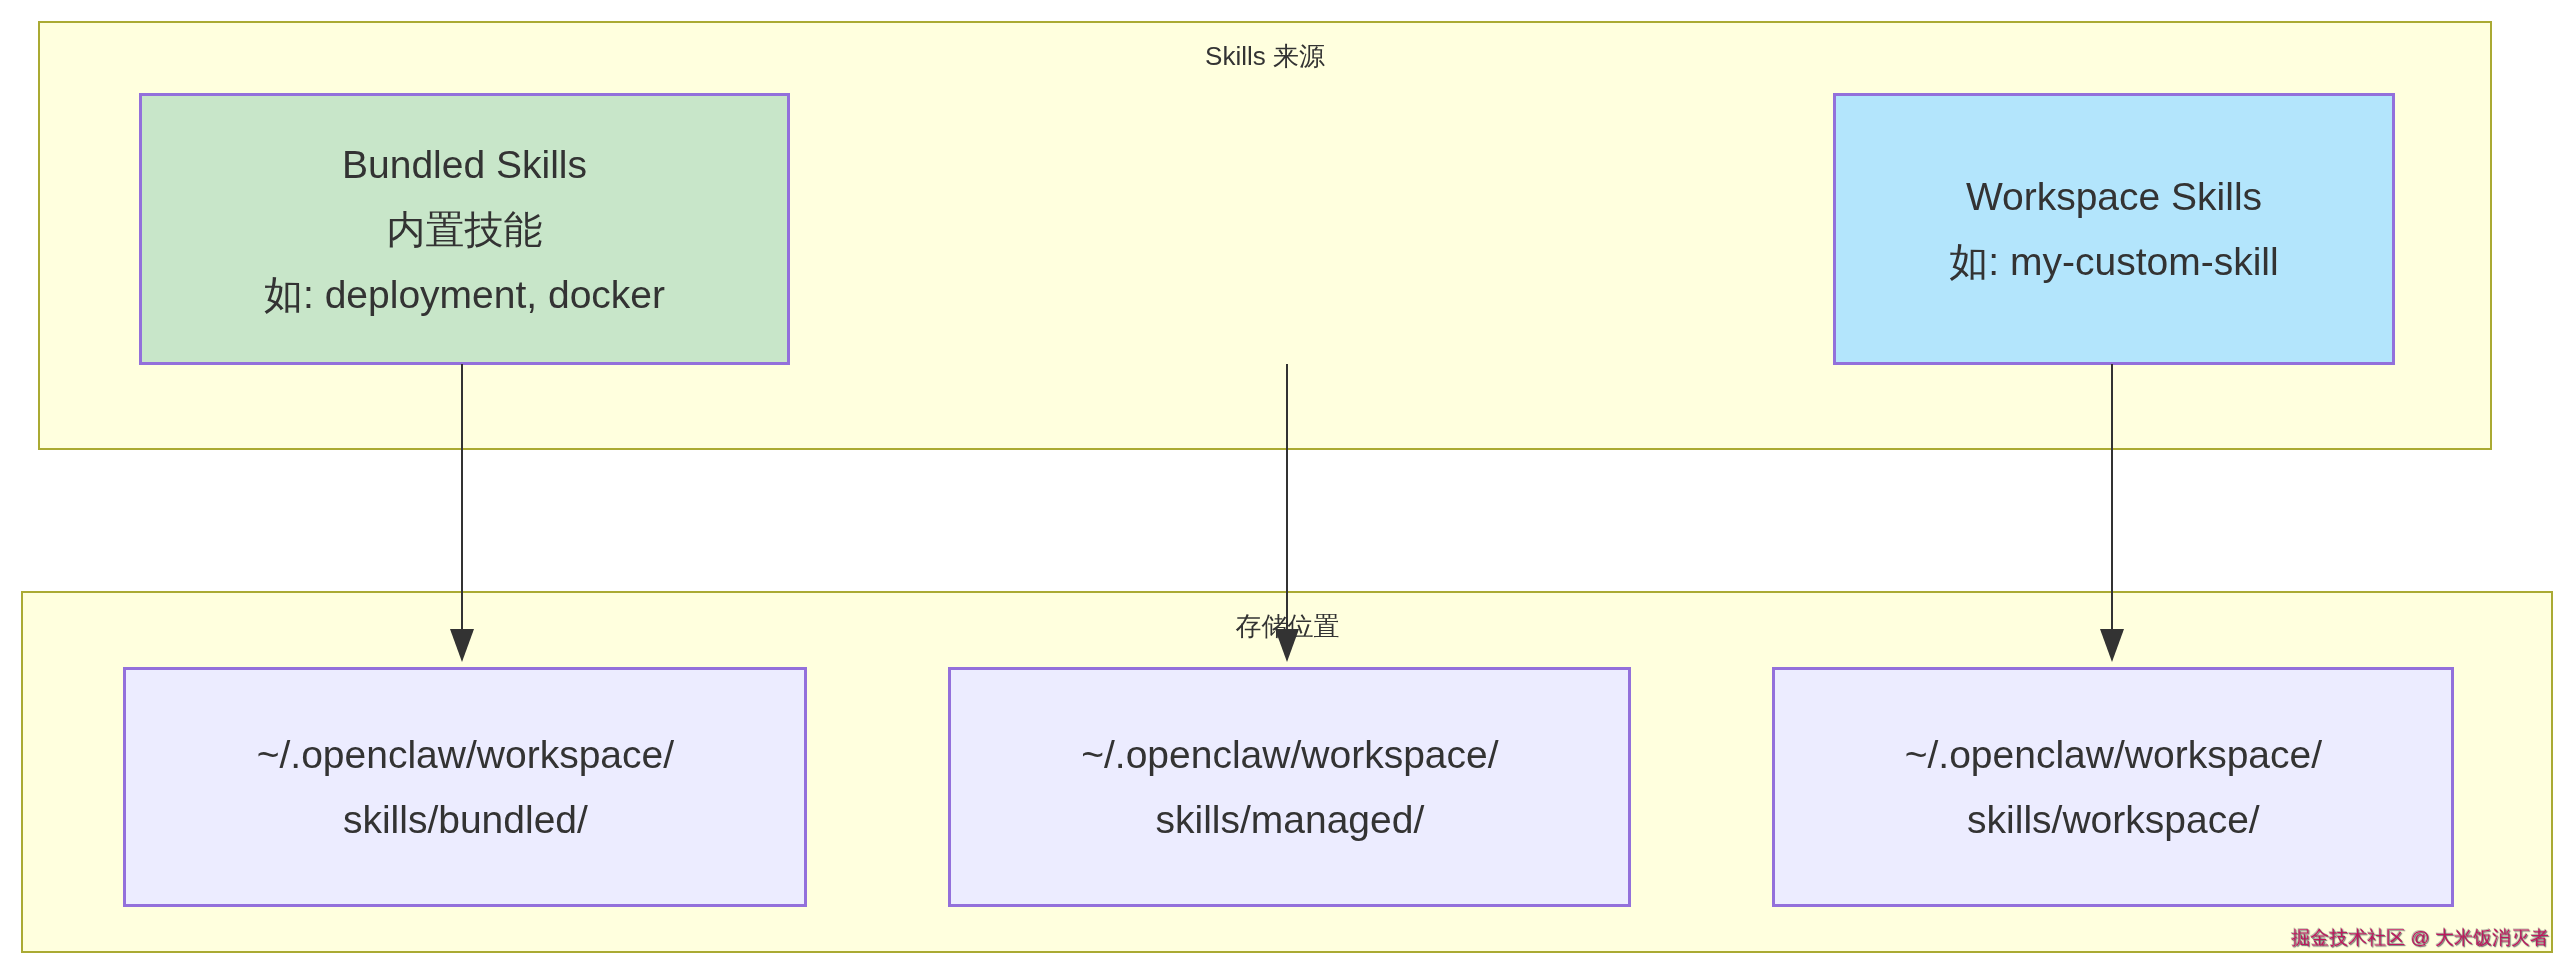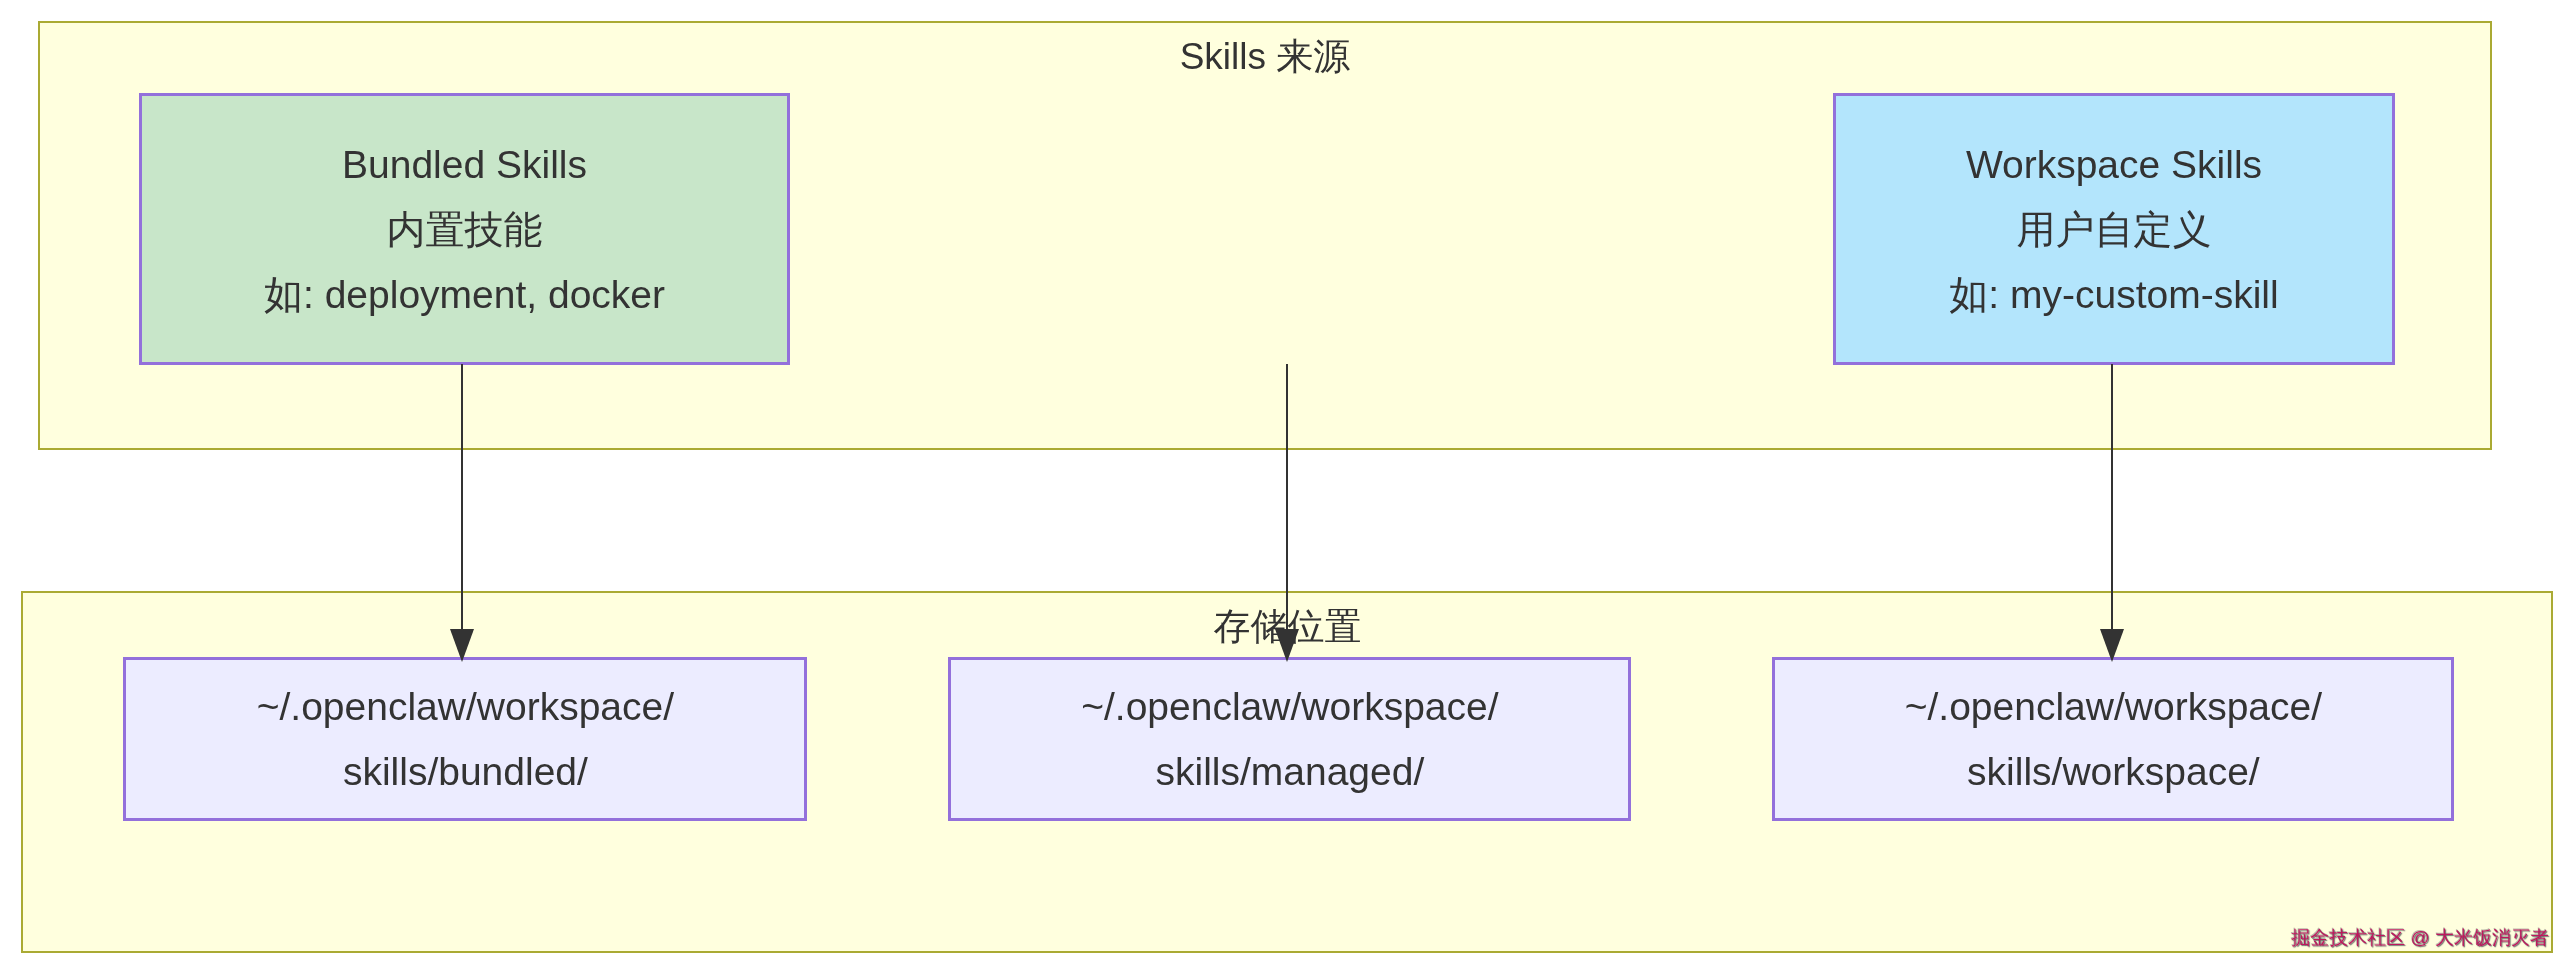--- a/index.html
+++ b/index.html
@@ -33,21 +33,21 @@
       top: 591px;
       width: 2532px;
       height: 362px;
     }
     .cluster-title {
       position: absolute;
       left: 0;
       right: 0;
       top: 11.3px;
       text-align: center;
-      font-size: 37px;
+      font-size: 26px;
       line-height: 45px;
       color: #333333;
     }
     
     .node {
       position: absolute;
       box-sizing: border-box;
       border: 3.4px solid #9370db;
       display: flex;
       flex-direction: column;
@@ -56,21 +56,21 @@
       text-align: center;
       color: #333333;
       font-size: 39px;
     }
     .node span {
       display: block;
       line-height: 65px;
       white-space: nowrap;
     }
     .node-top    { top: 70px; height: 272px; }
-    .node-bottom { top: 64px; height: 164px; }
+    .node-bottom { top: 74px; height: 240px; }
 
     .node-bundled   { left: 99px;  width: 651px; background: #c8e6c9; }
     .node-managed   { left: 927px; width: 644px; background: #fff9c4; }
     .node-workspace { left: 1793px; width: 562px;  background: #b3e5fc; }
 
     .node-path-bundled   { left: 100px;  width: 684px; background: #ececff; }
     .node-path-managed   { left: 925px; width: 683px; background: #ececff; }
     .node-path-workspace { left: 1749px; width: 682px; background: #ececff; }
 
     
@@ -122,21 +122,20 @@
 
     <div class="node node-top node-bundled">
       <span>Bundled Skills</span>
       <span>内置技能</span>
       <span>如: deployment, docker</span>
     </div>
 
 
     <div class="node node-top node-workspace">
       <span>Workspace Skills</span>
-      <span>用户自定义</span>
       <span>如: my-custom-skill</span>
     </div>
   </section>
 
   <section class="cluster cluster-bottom">
     <div class="cluster-title">存储位置</div>
 
     <div class="node node-bottom node-path-bundled">
       <span>~/.openclaw/workspace/</span>
       <span>skills/bundled/</span>

